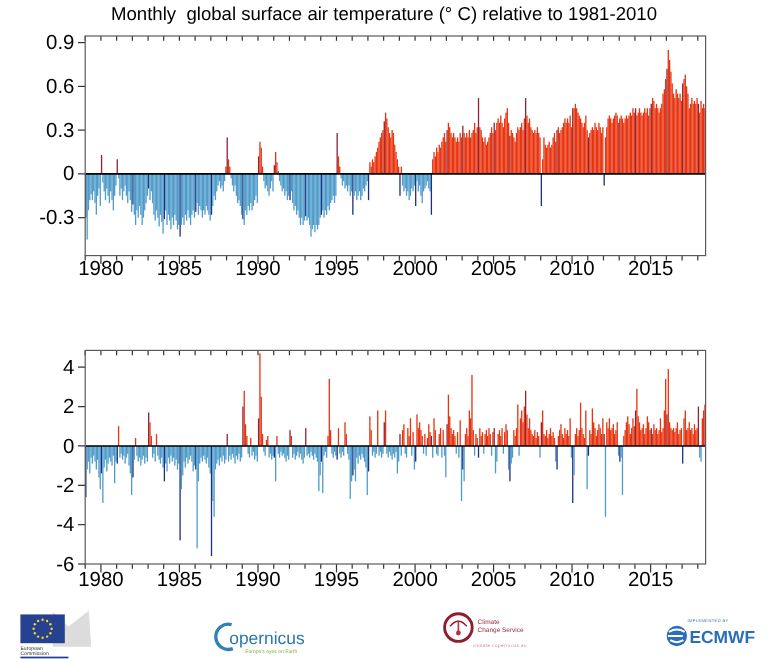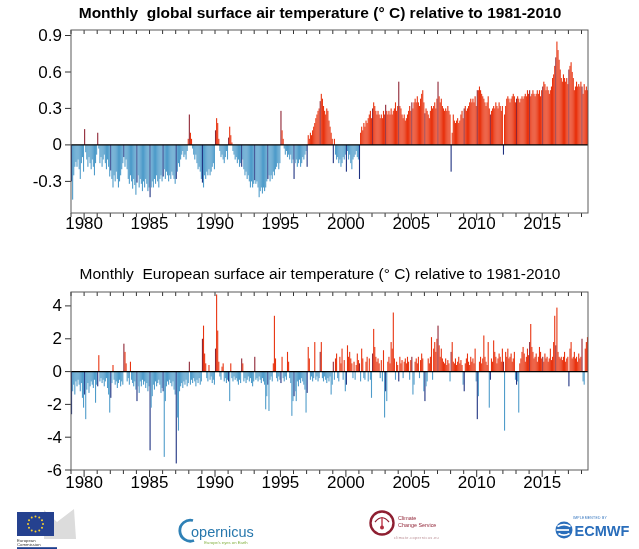--- a/index.html
+++ b/index.html
@@ -1,33 +1,32 @@
 <!DOCTYPE html>
 <html><head>
 <meta charset="utf-8">
 <style>
   html,body{margin:0;padding:0;background:#fff;}
   .fig{position:relative;width:639px;height:549px;background:#ffffff;overflow:hidden;
        font-family:"Liberation Sans",sans-serif;color:#000;}
   .chart-title{position:absolute;left:20px;width:600px;text-align:center;
        font-size:15.5px;color:#000;white-space:pre;}
-  #title-global{top:4px;font-weight:bold;}
+  #title-global{top:4px;}
   #title-european{top:265px;}
   svg{position:absolute;left:0;display:block;}
   #svg-global{top:0;}
   #svg-european{top:245px;}
   .footer-logo{position:absolute;}
 </style>
 </head>
 <body>
 
 <div class="fig">
 
   <div class="chart-title" id="title-global">Monthly  global surface air temperature (° C) relative to 1981-2010</div>
-  <div class="chart-title" id="title-european">Monthly  European surface air temperature (° C) relative to 1981-2010</div>
 
   <svg id="svg-global" width="639" height="245">
       <g>
         <rect x="71.00" width="1.09" y="144.91" height="36.48" fill="#1e3180"></rect>
         <rect x="72.09" width="1.09" y="144.91" height="54.72" fill="#4f9cca"></rect>
         <rect x="73.18" width="1.09" y="144.91" height="30.40" fill="#4f9cca"></rect>
         <rect x="74.27" width="1.09" y="144.91" height="21.89" fill="#4f9cca"></rect>
         <rect x="75.36" width="1.09" y="144.91" height="17.02" fill="#4f9cca"></rect>
         <rect x="76.45" width="1.09" y="144.91" height="21.89" fill="#4f9cca"></rect>
         <rect x="77.54" width="1.09" y="144.91" height="14.59" fill="#4f9cca"></rect>

